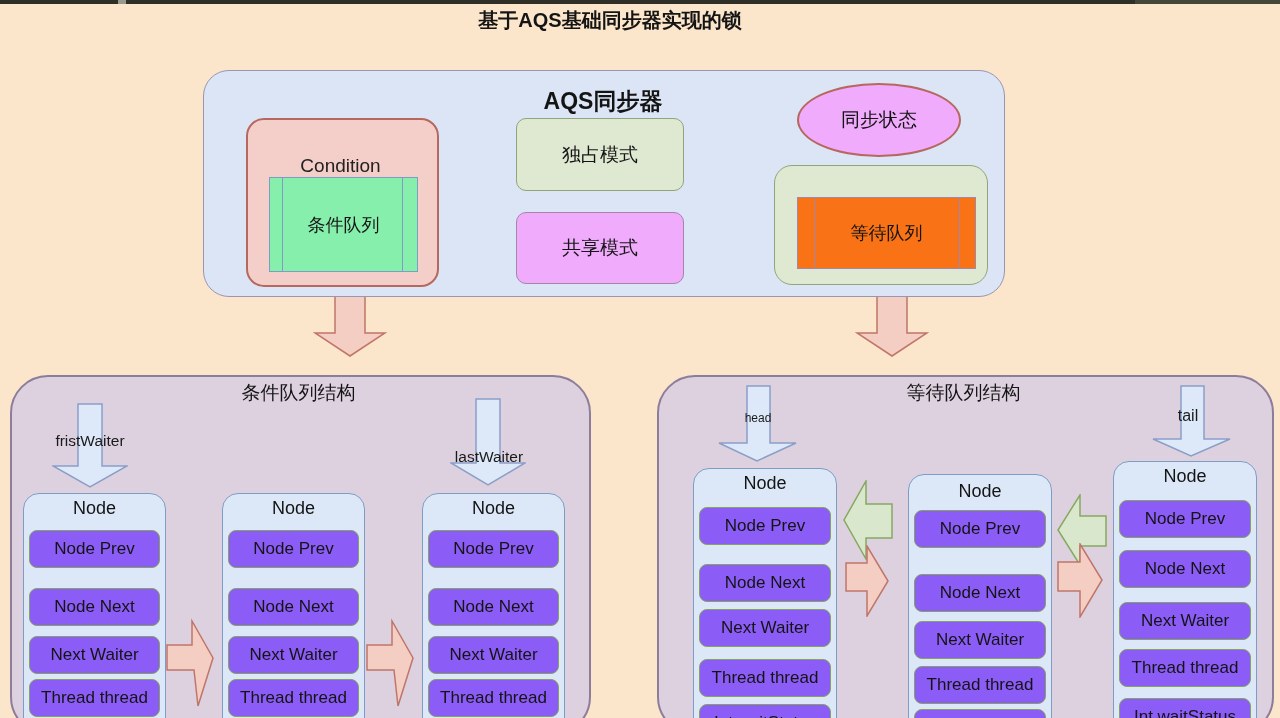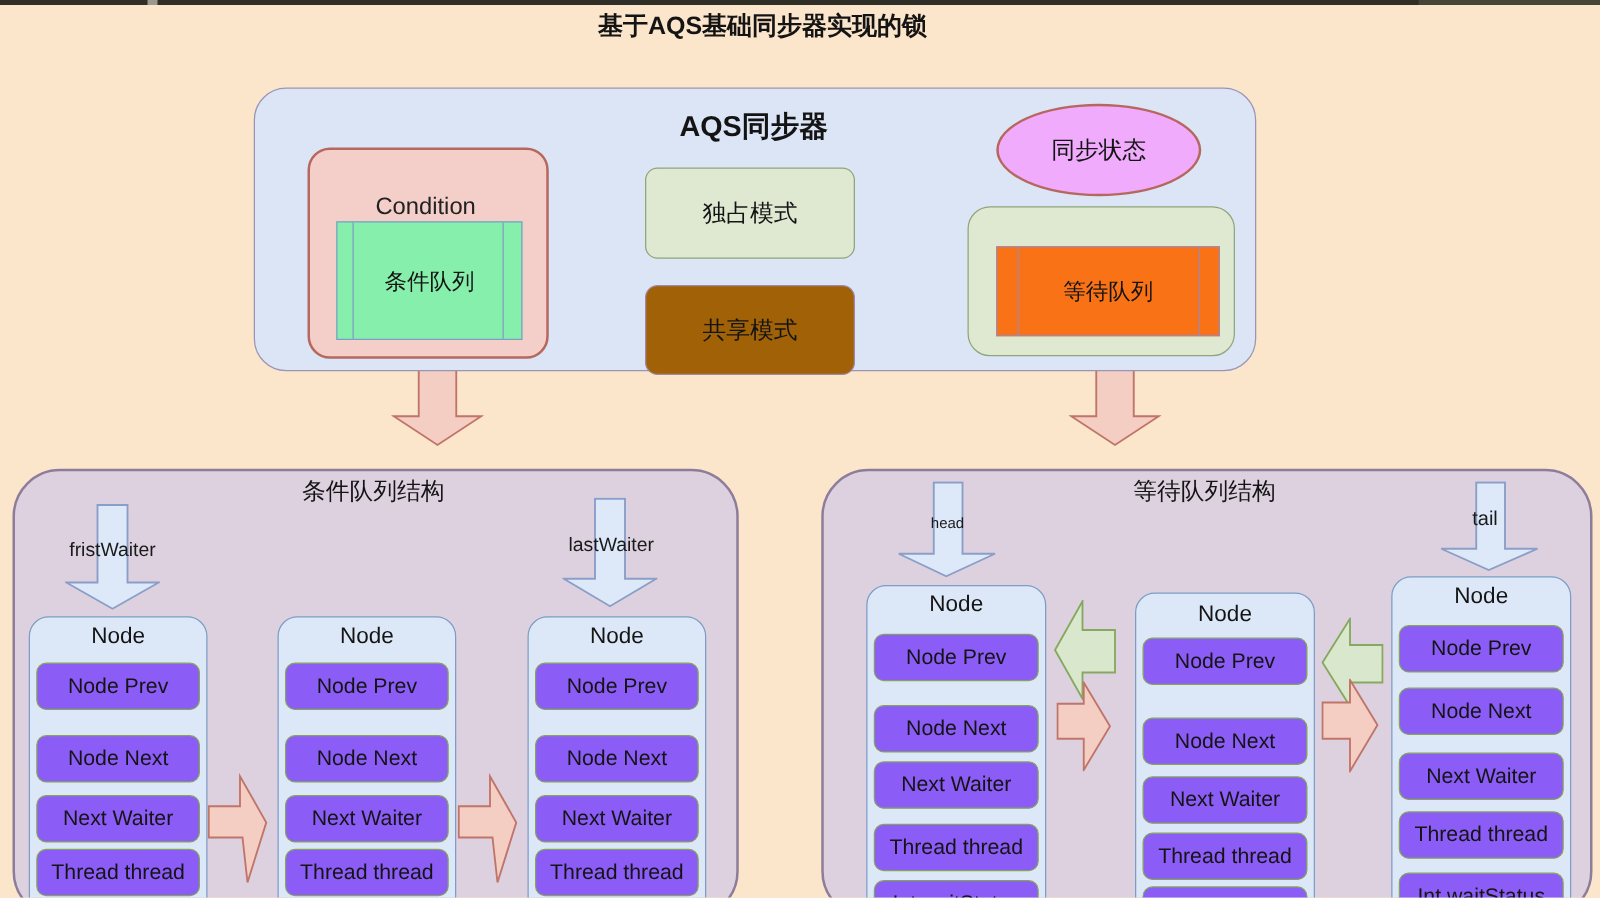--- a/index.html
+++ b/index.html
@@ -17,23 +17,23 @@
   .topbar-seg2{left:1135px;top:0;width:145px;height:4px;background:#45453a;}
   
   .page-title{left:410px;top:7px;width:400px;font-size:20px;font-weight:bold;text-align:center;}
   .aqs-box{left:203px;top:70px;width:800px;height:225px;background:#dbe5f5;border:1.5px solid #9b95b5;border-radius:26px;}
   .aqs-title{left:503px;top:86px;width:200px;font-size:23px;font-weight:bold;text-align:center;}
   .condition-box{left:246px;top:118px;width:189px;height:165px;background:#f4cfca;border:2px solid #b7685e;border-radius:18px;}
   .condition-label{left:246px;top:127px;width:189px;font-size:19px;text-align:center;color:#222;margin-top:28px;}
   .queue-box{background:#86efac;border:1.5px solid #7d9dc4;font-size:18px;}
   .cond-queue{left:269px;top:177px;width:147px;height:93px;}
   .vline{position:absolute;top:0;bottom:0;width:0;border-left:1.5px solid #7d9dc4;}
-  .mode-box{left:516px;width:166px;border-radius:10px;font-size:19px;margin-top:16px;}
+  .mode-box{left:516px;width:166px;border-radius:10px;font-size:19px;}
   .excl{top:118px;height:71px;background:#dfe8d0;border:1.5px solid #8fa57b;}
-  .shared{top:212px;height:70px;background:#a16207;border:1.5px solid #a287a7;}
+  .shared{top:212px;height:70px;background:#f0abfc;border:1.5px solid #a287a7;}
   .sync-ellipse{left:797px;top:83px;width:160px;height:70px;background:#f0abfc;border:2px solid #b7685e;border-radius:50%;font-size:19px;}
   .waitq-container{left:774px;top:165px;width:212px;height:118px;background:#dfe8d0;border:1.5px solid #8fa57b;border-radius:18px;}
   .waitq-inner{left:797px;top:197px;width:177px;height:70px;background:#f97316;border:1.5px solid #a287a7;}
   .waitq-inner .vline{border-left:1.5px solid #a287a7;}
   
   .struct-box{top:375px;height:356px;background:#ddd1e0;border:2px solid #8d7d9b;border-radius:38px;}
   .cond-struct{left:10px;width:577px;}
   .wait-struct{left:657px;width:613px;}
   .struct-title{top:380px;font-size:19px;text-align:center;}
   .ptr-label{font-size:15.5px;text-align:center;color:#1a1a1a;z-index:6;}
@@ -87,21 +87,21 @@
 <div class="abs struct-title" style="left:10px;width:577px;">条件队列结构</div>
 
 <svg class="abs" style="left:52px;top:403px;" width="76" height="85" viewBox="0 0 76 85">
   <polygon points="26,1 50,1 50,63 75,63 38,84 1,63 26,63" fill="#dde9f8" stroke="#8a9ec7" stroke-width="1.5"></polygon>
 </svg>
 <div class="abs ptr-label" style="left:44px;top:432px;width:92px;">fristWaiter</div>
 
 <svg class="abs" style="left:450px;top:398px;" width="76" height="88" viewBox="0 0 76 88">
   <polygon points="26,1 50,1 50,65 75,65 38,87 1,65 26,65" fill="#dde9f8" stroke="#8a9ec7" stroke-width="1.5"></polygon>
 </svg>
-<div class="abs ptr-label" style="left:444px;top:428px;width:90px;">lastWaiter</div>
+<div class="abs ptr-label" style="left:444px;top:448px;width:90px;">lastWaiter</div>
 
 <div class="abs node-col" style="left:23px;top:493px;width:141px;height:250px;">
   <div class="node-head">Node</div>
   <div class="field" style="top:36px;">Node Prev</div>
   <div class="field" style="top:94px;">Node Next</div>
   <div class="field" style="top:142px;">Next Waiter</div>
   <div class="field" style="top:185px;">Thread thread</div>
 </div>
 <div class="abs node-col" style="left:222px;top:493px;width:141px;height:250px;">
   <div class="node-head">Node</div>

